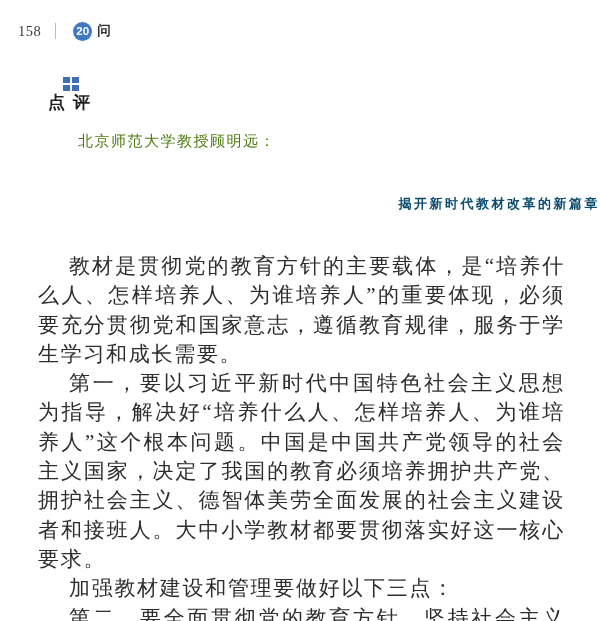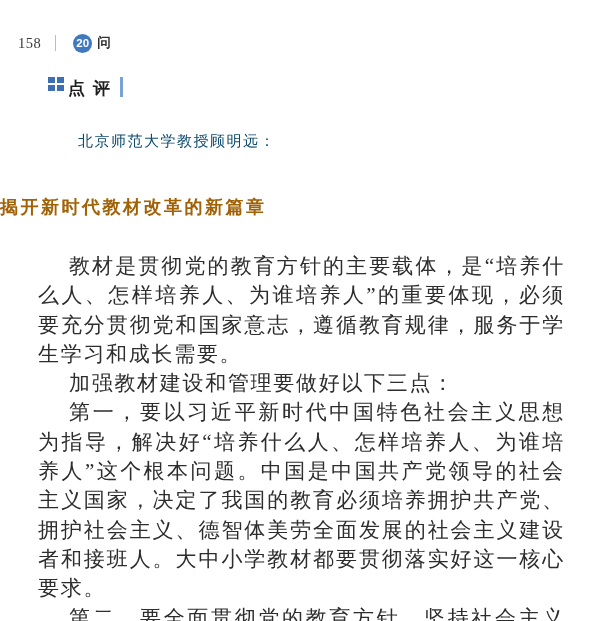--- a/index.html
+++ b/index.html
@@ -7,21 +7,21 @@
     position:relative;
     width:600px;height:621px;
     background:#ffffff;
     overflow:hidden;
     font-family:"Liberation Serif","DejaVu Serif",serif;
     color:#2e2e2e;
   }
 
   
   .running-head{
-    position:absolute;left:18px;top:32px;
+    position:absolute;left:18px;top:20px;
     display:flex;align-items:center;
     height:22px;
   }
   .pagenum{
     font-size:14.5px;color:#3a3a3a;letter-spacing:.5px;
   }
   .head-divider{
     width:1px;height:16px;background:#aebfd2;
     margin-left:14px;margin-right:11px;
   }
@@ -35,21 +35,21 @@
     width:19px;height:19px;border-radius:50%;
     background:#4179be;color:#ffffff;
     font-family:"Liberation Sans","DejaVu Sans",sans-serif;
     font-size:11.5px;font-weight:700;letter-spacing:0;
     margin:0 5px 0 6px;
   }
 
   
   .section-head{
     position:absolute;left:48px;top:77px;
-    display:flex;align-items:flex-start;height:22px;
+    display:flex;align-items:center;height:22px;flex-direction:column;
   }
   .grid-icon{
     display:inline-grid;
     grid-template-columns:7px 7px;
     grid-template-rows:6px 6px;
     gap:2px;
     margin-right:4px;
   }
   .grid-icon i{background:#3e6fb5;display:block;}
   .section-label{
@@ -59,28 +59,28 @@
   }
   .section-bar{
     width:3px;height:20px;background:#7aa3d4;
     margin-left:2px;
   }
 
   
   .author{
     position:absolute;left:78px;top:132px;
     margin:0;
-    font-size:15px;color:#0c4a6e;letter-spacing:1.5px;
+    font-size:15px;color:#4d7c0f;letter-spacing:1.5px;
   }
 
   
   .title{
     position:absolute;left:0;right:0;top:195px;
-    margin:0;text-align:left;
-    font-size:18px;font-weight:700;color:#a16207;
+    margin:0;text-align:right;
+    font-size:13px;font-weight:700;color:#0c4a6e;
     letter-spacing:2.5px;
   }
 
   
   .body{
     position:absolute;left:38px;top:252px;width:527px;
   }
   .body p{
     margin:0;
     font-size:21px;
@@ -116,18 +116,18 @@
     <span class="section-label">点评</span>
     <span class="section-bar"></span>
   </div>
 
   <p class="author">北京师范大学教授顾明远：</p>
 
   <h1 class="title">揭开新时代教材改革的新篇章</h1>
 
   <div class="body">
     <p>教材是贯彻党的教育方针的主要载体，是“培养什么人、怎样培养人、为谁培养人”的重要体现，必须要充分贯彻党和国家意志，遵循教育规律，服务于学生学习和成长需要。</p>
+    <p>第一，要以习近平新时代中国特色社会主义思想为指导，解决好“培养什么人、怎样培养人、为谁培养人”这个根本问题。中国是中国共产党领导的社会主义国家，决定了我国的教育必须培养拥护共产党、拥护社会主义、德智体美劳全面发展的社会主义建设者和接班人。大中小学教材都要贯彻落实好这一核心要求。</p>
     <p>加强教材建设和管理要做好以下三点：</p>
-    <p>第一，要以习近平新时代中国特色社会主义思想为指导，解决好“培养什么人、怎样培养人、为谁培养人”这个根本问题。中国是中国共产党领导的社会主义国家，决定了我国的教育必须培养拥护共产党、拥护社会主义、德智体美劳全面发展的社会主义建设者和接班人。大中小学教材都要贯彻落实好这一核心要求。</p>
     <p>第二，要全面贯彻党的教育方针，坚持社会主义办学方向，发展素质教育，落实立德树人根本任务。教材要体现党和国家意志、社会主义政治方向，让社会主义核心价值观贯彻于整个教材之中。各级教育部门要敬畏</p>
   </div>
 
 </div>
 
 </body></html>

